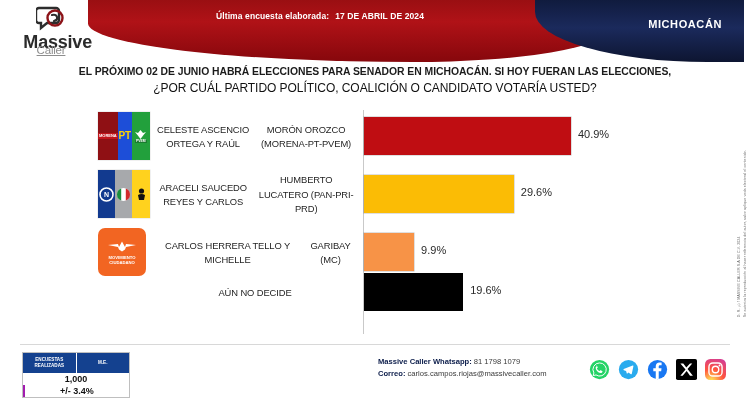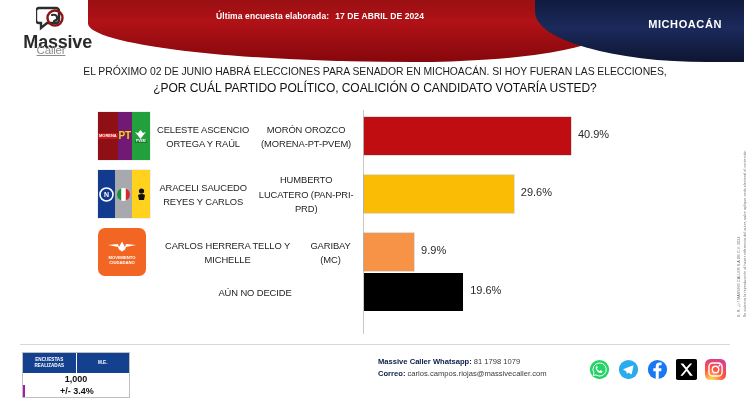--- a/index.html
+++ b/index.html
@@ -46,21 +46,21 @@
     position:absolute; left:4px; top:26px; width:74px; text-align:right;
     font-size:18px; font-weight:bold; color:#2b2b2b; letter-spacing:-.2px;
   }
   .logo-txt2 {
     position:absolute; left:0; top:38px; width:74px; text-align:center;
     font-size:11.5px; color:#8d8d8d; letter-spacing:-.2px;text-decoration:underline;
   }
 
   
   .question { position:absolute; left:0; top:64px; width:750px; text-align:center; }
-  .q-l1 { font-size:10.4px; color:#1b1b1b; letter-spacing:-.05px; line-height:15px; }
+  .q-l1 { font-size:10.4px; color:#1b1b1b; letter-spacing:-.05px; line-height:15px;font-weight:bold; }
   .q-l2 { font-size:12px; color:#111; font-weight:normal; letter-spacing:-.05px; line-height:16px; margin-top:1px; }
 
   
   .chart { position:absolute; left:0; top:104px; width:750px; height:236px; }
   .axis { position:absolute; left:363px; top:6px; width:1px; height:224px; background:#c9c9c9; }
   .row { position:absolute; left:0; width:750px; height:56px; }
   .logo-box { position:absolute; left:98px; top:4px; width:52px; height:48px;
               display:flex; overflow:hidden; box-shadow:0 0 0 .5px rgba(0,0,0,.12); }
   .seg { position:relative; height:100%; display:flex; align-items:center; justify-content:center; }
   .seg-txt { font-size:6px; font-weight:bold; color:#fff; line-height:1; text-align:center; }
@@ -144,21 +144,21 @@
   </div>
 
   <div class="chart">
     <div class="axis"></div>
 
     <div class="row" style="top:4px;">
       <div class="logo-box">
         <div class="seg" style="width:38%;background:#8f1014;">
           <div class="seg-txt" style="font-size:4px;background:#c0151b;padding:1px 2px;">MORENA</div>
         </div>
-        <div class="seg" style="width:27%;background:#701a75;">
+        <div class="seg" style="width:27%;background:#1d4ed8;">
           <div class="seg-txt" style="font-size:10px;color:#ffd400;">PT</div>
         </div>
         <div class="seg" style="width:35%;background:#22a03c;flex-direction:column;">
           <svg width="13" height="11" viewBox="0 0 13 11">
             <path d="M6.5 1 L9 4 L12 3 L9.5 6 L6.5 10 L3.5 6 L1 3 L4 4 Z" fill="#fff"></path>
           </svg>
           <div class="seg-txt" style="font-size:3.4px;background:#1a7c2f;padding:0 1px;">PVEM</div>
         </div>
       </div>
       <div class="cand">

